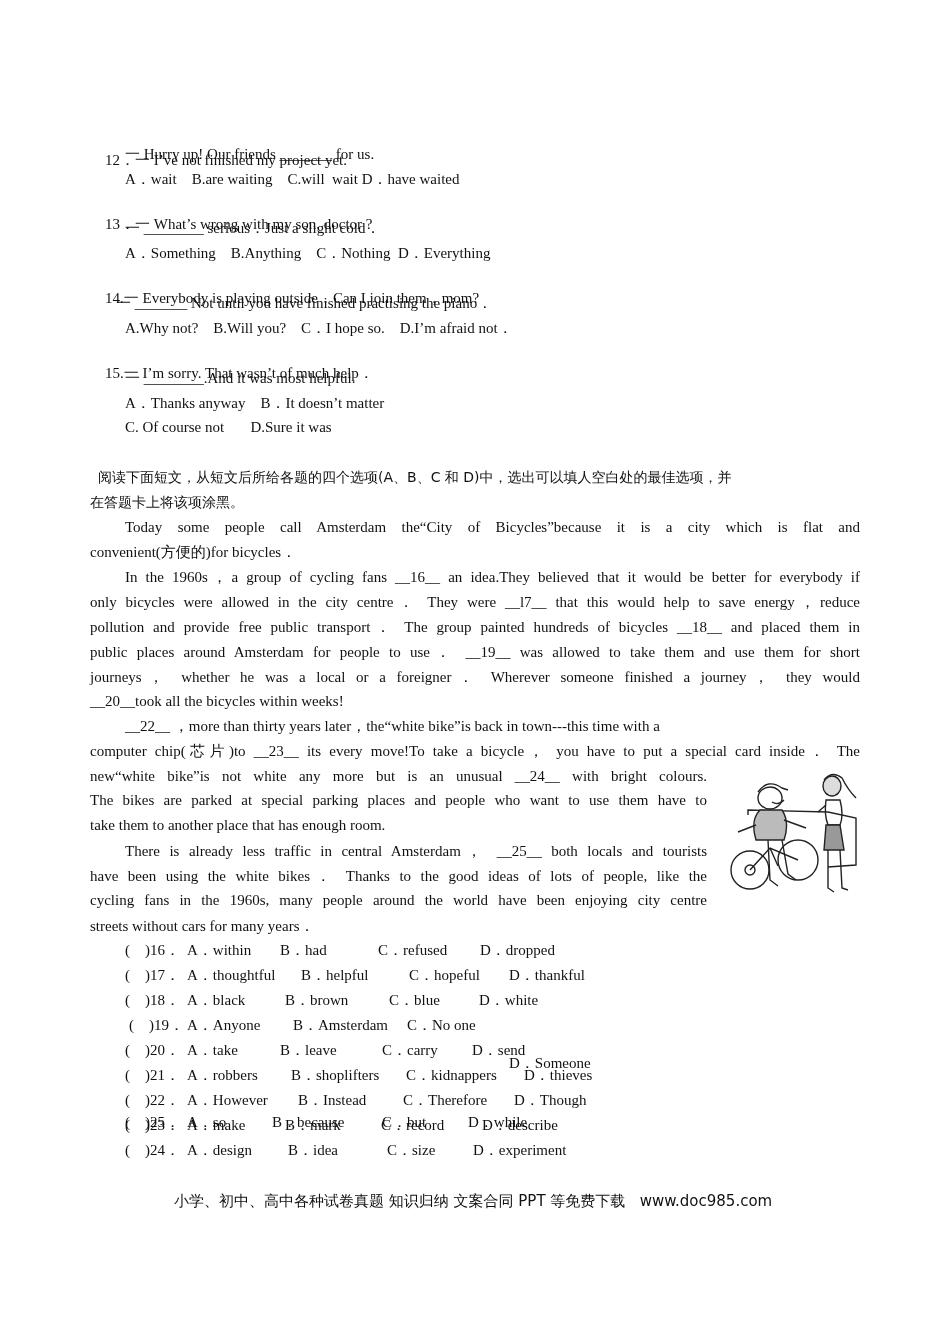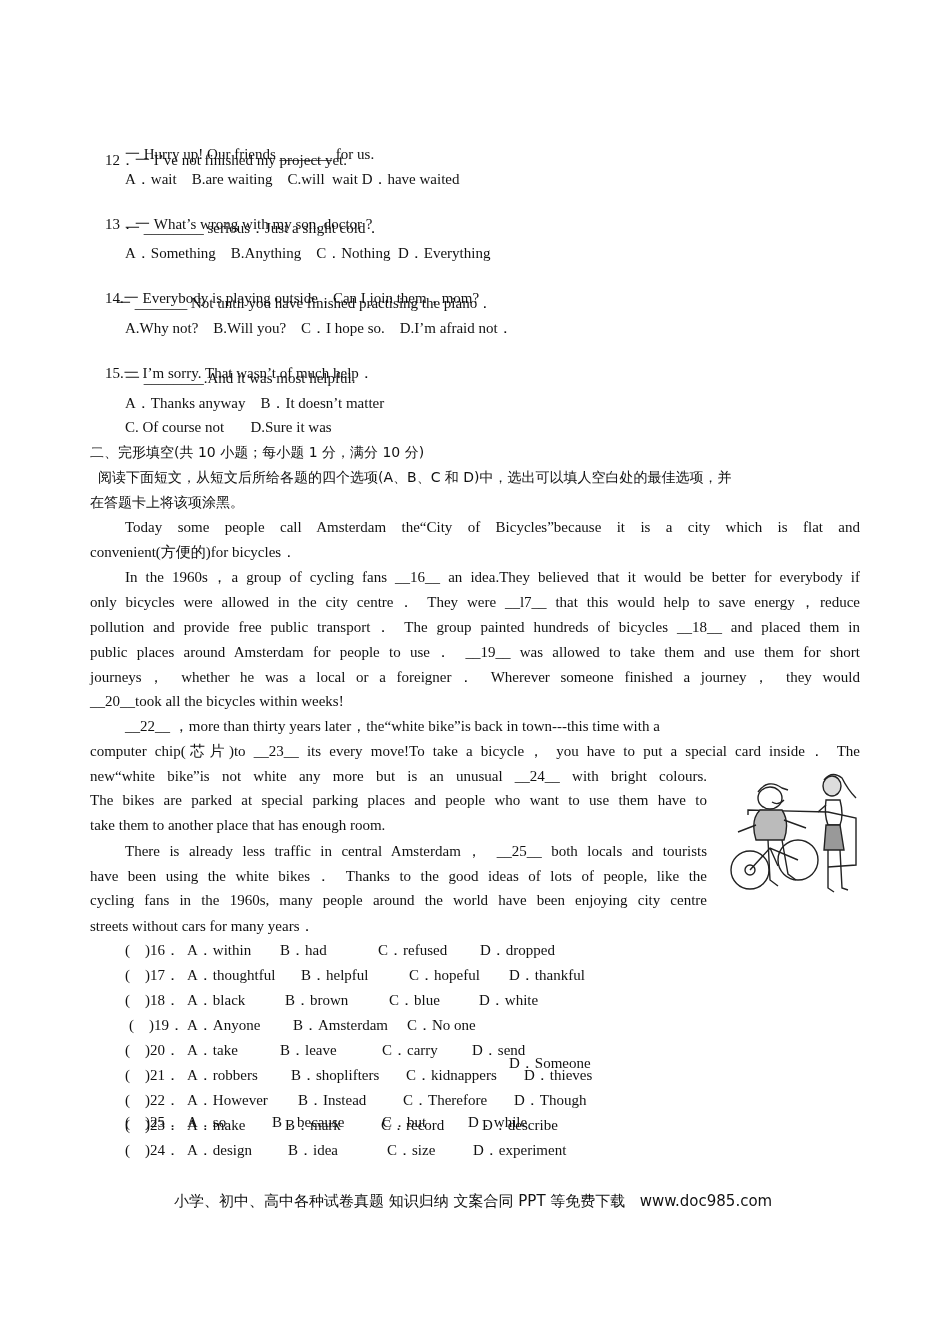--- a/index.html
+++ b/index.html
@@ -41,21 +41,20 @@
   <div class="ln" style="left:116px;top:293px;">一 _______ Not until you have finished practising the piano．</div>
   <div class="ln" style="left:125px;top:318px;">A.Why not?    B.Will you?    C．I hope so.    D.I’m afraid not．</div>
 
   <div class="ln" style="left:90px;top:343px;">
     <span>15.</span><span>一 I’m sorry. That wasn’t of much help．</span>
   </div>
   <div class="ln" style="left:125px;top:368px;">一 ________.And it was most helpful.</div>
   <div class="ln" style="left:125px;top:393px;">A．Thanks anyway    B．It doesn’t matter</div>
   <div class="ln" style="left:125px;top:417px;">C. Of course not       D.Sure it was</div>
 
-  <div class="ln cn" style="left:90px;top:442px;">二、完形填空(共 10 小题；每小题 1 分，满分 10 分)</div>
   <div class="ln cn" style="left:98px;top:467px;">阅读下面短文，从短文后所给各题的四个选项(A、B、C 和 D)中，选出可以填人空白处的最佳选项，并</div>
   <div class="ln cn" style="left:90px;top:492px;">在答题卡上将该项涂黑。</div>
 
   <div class="just" style="left:125px;width:735px;top:517px;">Today some people call Amsterdam the“City of Bicycles”because it is a city which is flat and</div>
   <div class="ln" style="left:90px;top:542px;">convenient(方便的)for bicycles．</div>
 
   <div class="just" style="left:125px;width:735px;top:567px;">In the 1960s，a group of cycling fans __16__ an idea.They believed that it would be better for everybody if</div>
   <div class="just" style="top:592px;">only bicycles were allowed in the city centre． They were __l7__ that this would help to save energy，reduce</div>
   <div class="just" style="top:617px;">pollution and provide free public transport． The group painted hundreds of bicycles __18__ and placed them in</div>
   <div class="just" style="top:642px;">public places around Amsterdam for people to use． __19__  was allowed to take them and use them for short</div>

